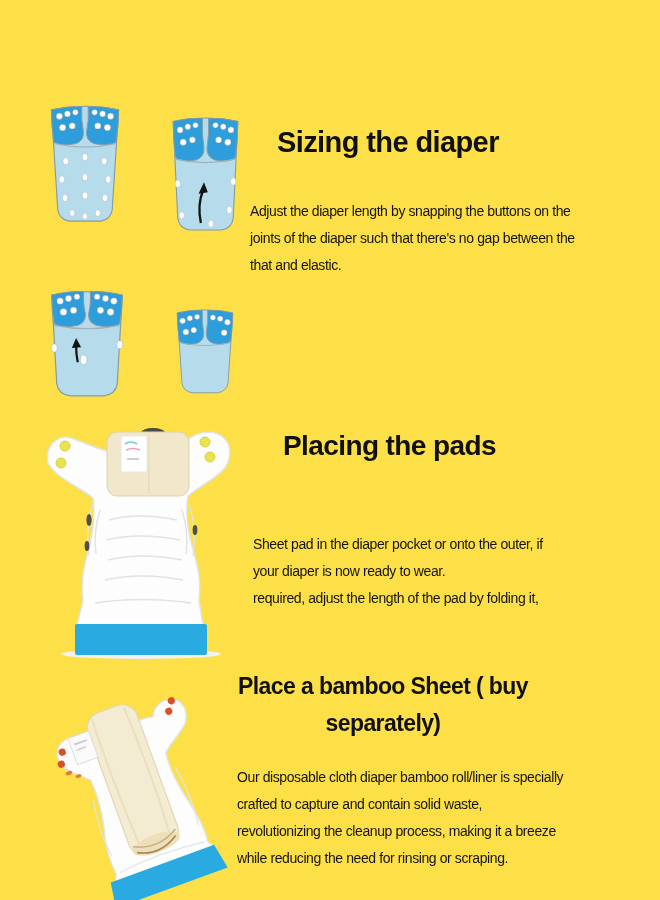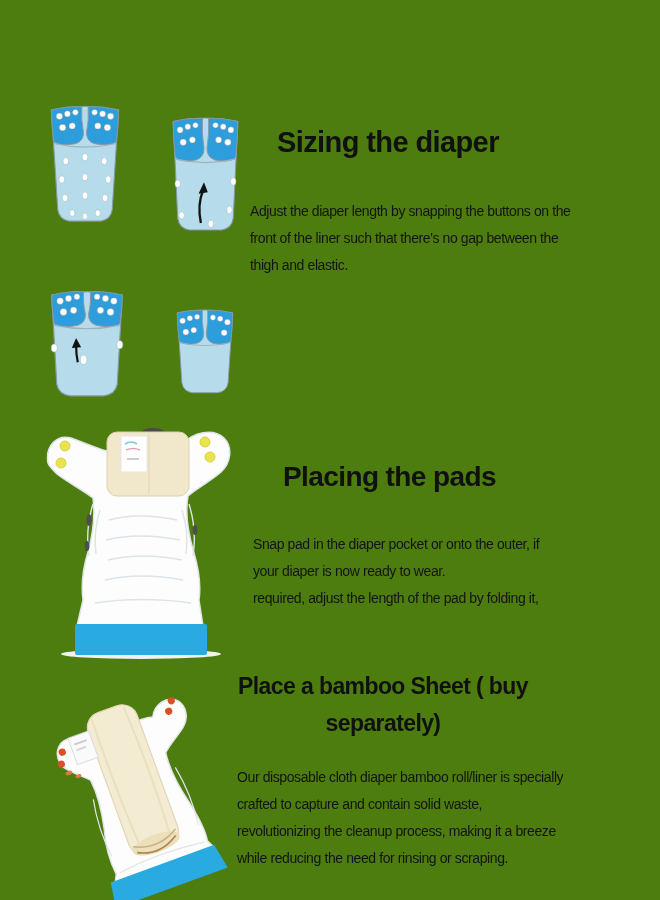--- a/index.html
+++ b/index.html
@@ -1,18 +1,18 @@
 <!DOCTYPE html>
 <html><head>
 <meta charset="utf-8">
 <style>
   * { margin:0; padding:0; box-sizing:border-box; }
   html,body { background:#fff; }
   .canvas {
-    position:relative; width:660px; height:900px; background:#4d7c0f;
+    position:relative; width:660px; height:900px; background:#fde047;
     font-family:"Liberation Sans", sans-serif; color:#151515; overflow:hidden;
   }
   .abs { position:absolute; }
   .heading {
     font-weight:bold; color:#101010; letter-spacing:-0.6px;
     font-family:"Liberation Sans", sans-serif; white-space:nowrap;
   }
   .h1 { font-size:29px; }
   .h2 { font-size:28px; }
   .h3 { font-size:23px; line-height:37px; text-align:center; white-space:normal; }
@@ -131,22 +131,22 @@
         <circle cx="73" cy="23" r="4.2"></circle>
         <circle cx="62" cy="21" r="4"></circle>
       <circle cx="79" cy="44" r="4.6"></circle>
     </g>
   </svg>
 
   <div class="abs heading h1" style="left:277px;top:126px">Sizing the diaper</div>
 
   <div class="abs para" style="left:250px;top:198px">
     <div class="ln">Adjust the diaper length by snapping the buttons on the</div>
-    <div class="ln">front of the liner such that there's no gap between the</div>
-    <div class="ln">thigh and elastic.</div>
+    <div class="ln">joints of the diaper such that there's no gap between the</div>
+    <div class="ln">that and elastic.</div>
   </div>
 
   <svg class="abs" style="left:25px;top:418px" width="222" height="242" viewBox="0 0 222 242">
     <ellipse cx="116" cy="236" rx="80" ry="5" fill="#f1f1f1"></ellipse>
     <ellipse cx="128" cy="15" rx="12" ry="5" fill="#4a4a4a"></ellipse>
     <path d="M23,45 C20,28 32,16 46,20 C58,24 70,30 82,33 C95,25 135,20 158,26 C168,14 188,10 199,20
              C208,29 206,45 196,54 C186,63 172,70 163,78 C160,95 163,115 169,135 C174,152 176,168 174,182
              L178,208 L52,208 L58,182 C56,166 58,150 63,134 C68,116 70,96 68,80 C58,72 42,64 32,56
              C27,51 24,48 23,45 Z" fill="#fdfdfd" stroke="#dfe4e7" stroke-width="1.5"></path>
     <g stroke="#dde3e7" stroke-width="1.4" fill="none">
@@ -175,24 +175,24 @@
     </g>
     <g fill="#e9e44d" stroke="#cfc83a" stroke-width="0.8">
       <circle cx="40" cy="28" r="5"></circle>
         <circle cx="36" cy="45" r="5"></circle>
       <circle cx="180" cy="24" r="5"></circle>
         <circle cx="185" cy="39" r="5"></circle>
     </g>
     <rect x="50" y="206" width="132" height="31" rx="2" fill="#29abe2"></rect>
   </svg>
 
-  <div class="abs heading h2" style="left:283px;top:461px">Placing the pads</div>
+  <div class="abs heading h2" style="left:283px;top:430px">Placing the pads</div>
 
   <div class="abs para" style="left:253px;top:531px">
-    <div class="ln">Snap pad in the diaper pocket or onto the outer, if</div>
+    <div class="ln">Sheet pad in the diaper pocket or onto the outer, if</div>
     <div class="ln">your diaper is now ready to wear.</div>
     <div class="ln">required, adjust the length of the pad by folding it,</div>
   </div>
 
   <div class="abs heading h3" style="left:230px;top:668px;width:306px">
     <div>Place a bamboo Sheet ( buy</div>
     <div>separately)</div>
   </div>
 
   <svg class="abs" style="left:25px;top:695px" width="215" height="200" viewBox="0 0 215 200">

